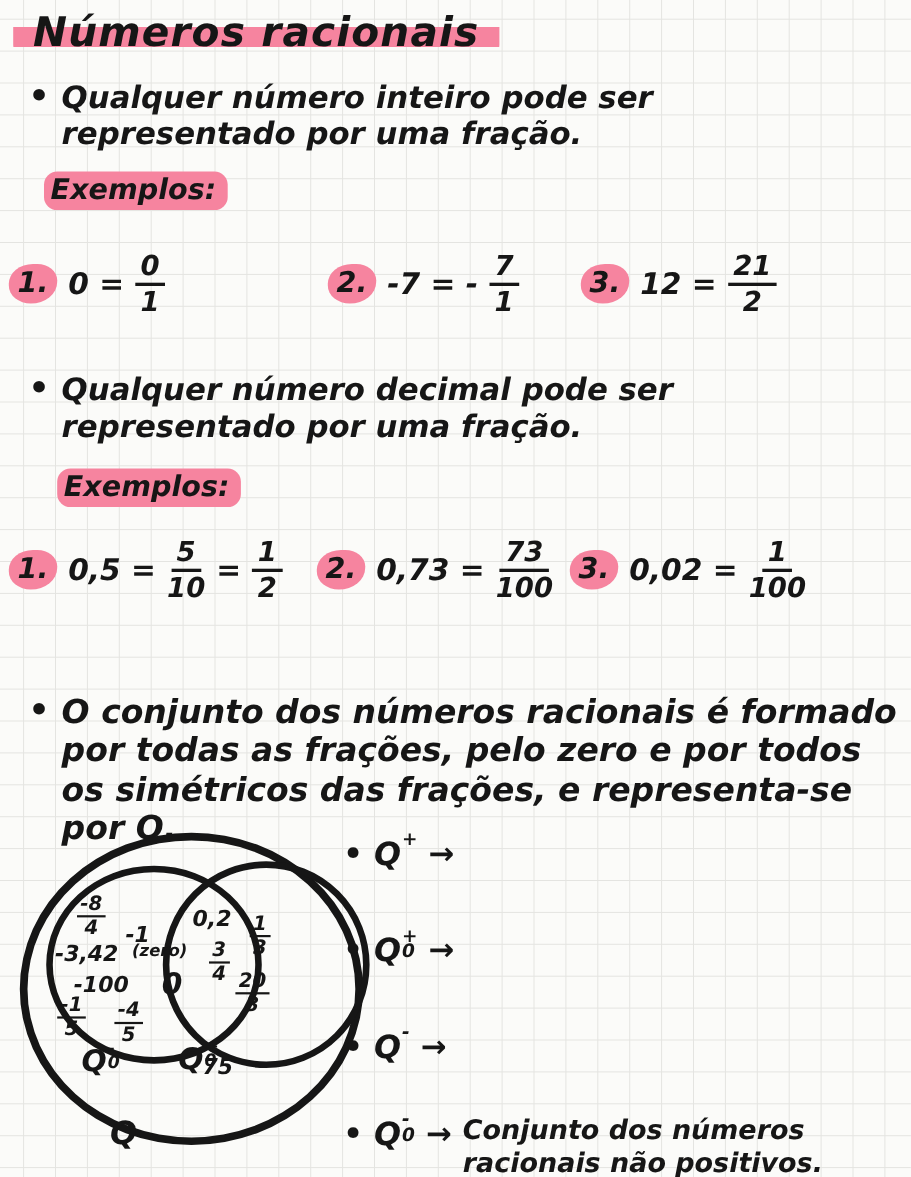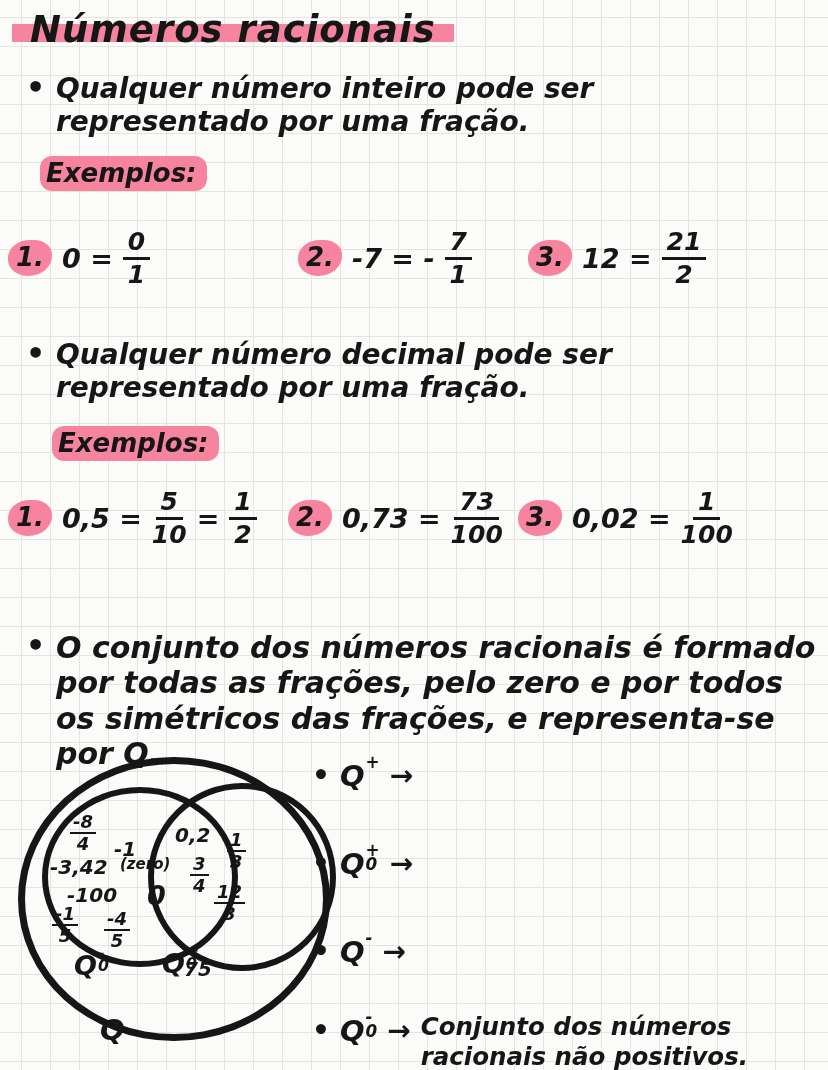--- a/index.html
+++ b/index.html
@@ -202,21 +202,21 @@
   <span class="v-item" style="left:163px; top:68px;">0,2</span>
   <span class="v-item frac" style="left:215px; top:76px;">
       <span class="fn">1</span>
       <span class="fd">3</span>
     </span>
   <span class="v-item frac" style="left:178px; top:100px;">
       <span class="fn">3</span>
       <span class="fd">4</span>
     </span>
   <span class="v-item frac" style="left:202px; top:128px;">
-      <span class="fn">12</span>
+      <span class="fn">20</span>
       <span class="fd">3</span>
     </span>
   <span class="v-item" style="left:172px; top:158px;margin-top:44px;">75</span>
 
   <span class="set-label qsym" style="left:62px; top:195px;">
     <span class="qbase">Q</span>
       <span class="qscripts">
         <span class="qsup">-</span>
         <span class="qsub">0</span>
       </span>

